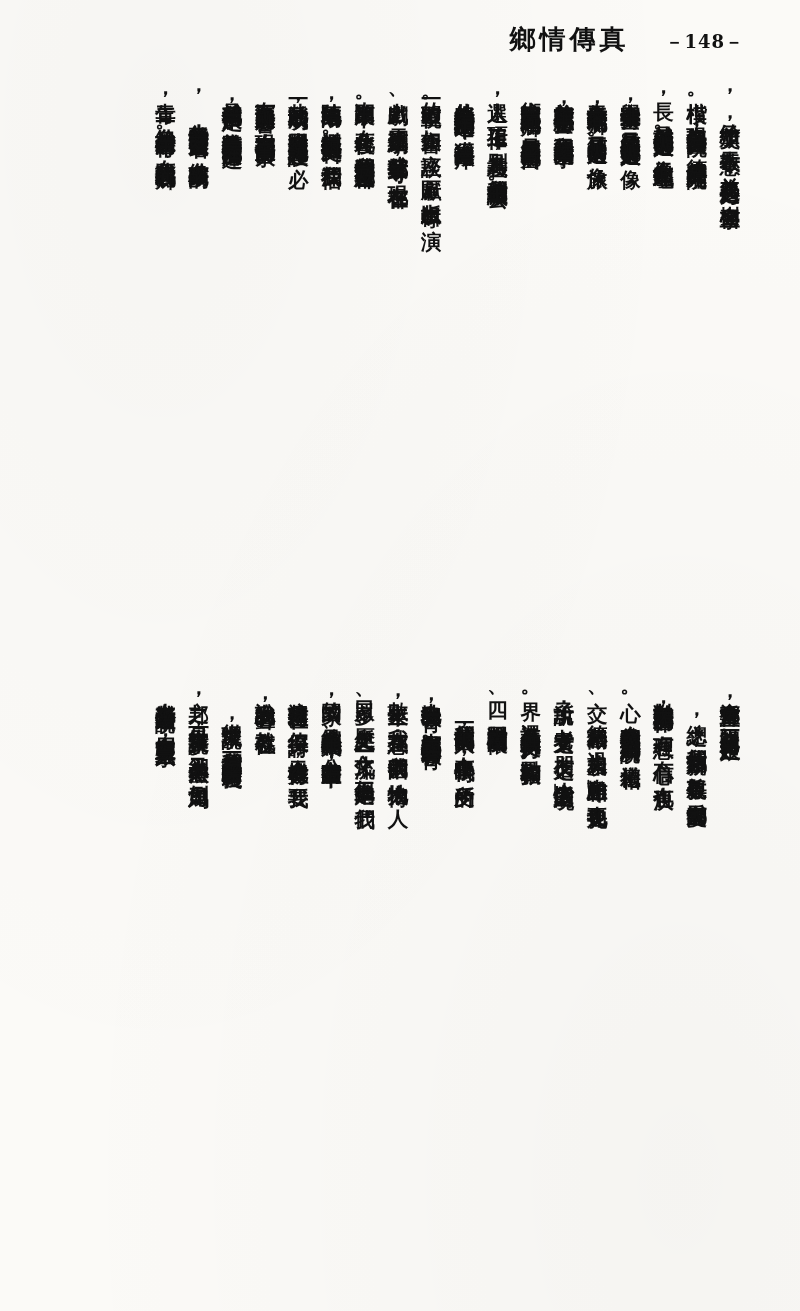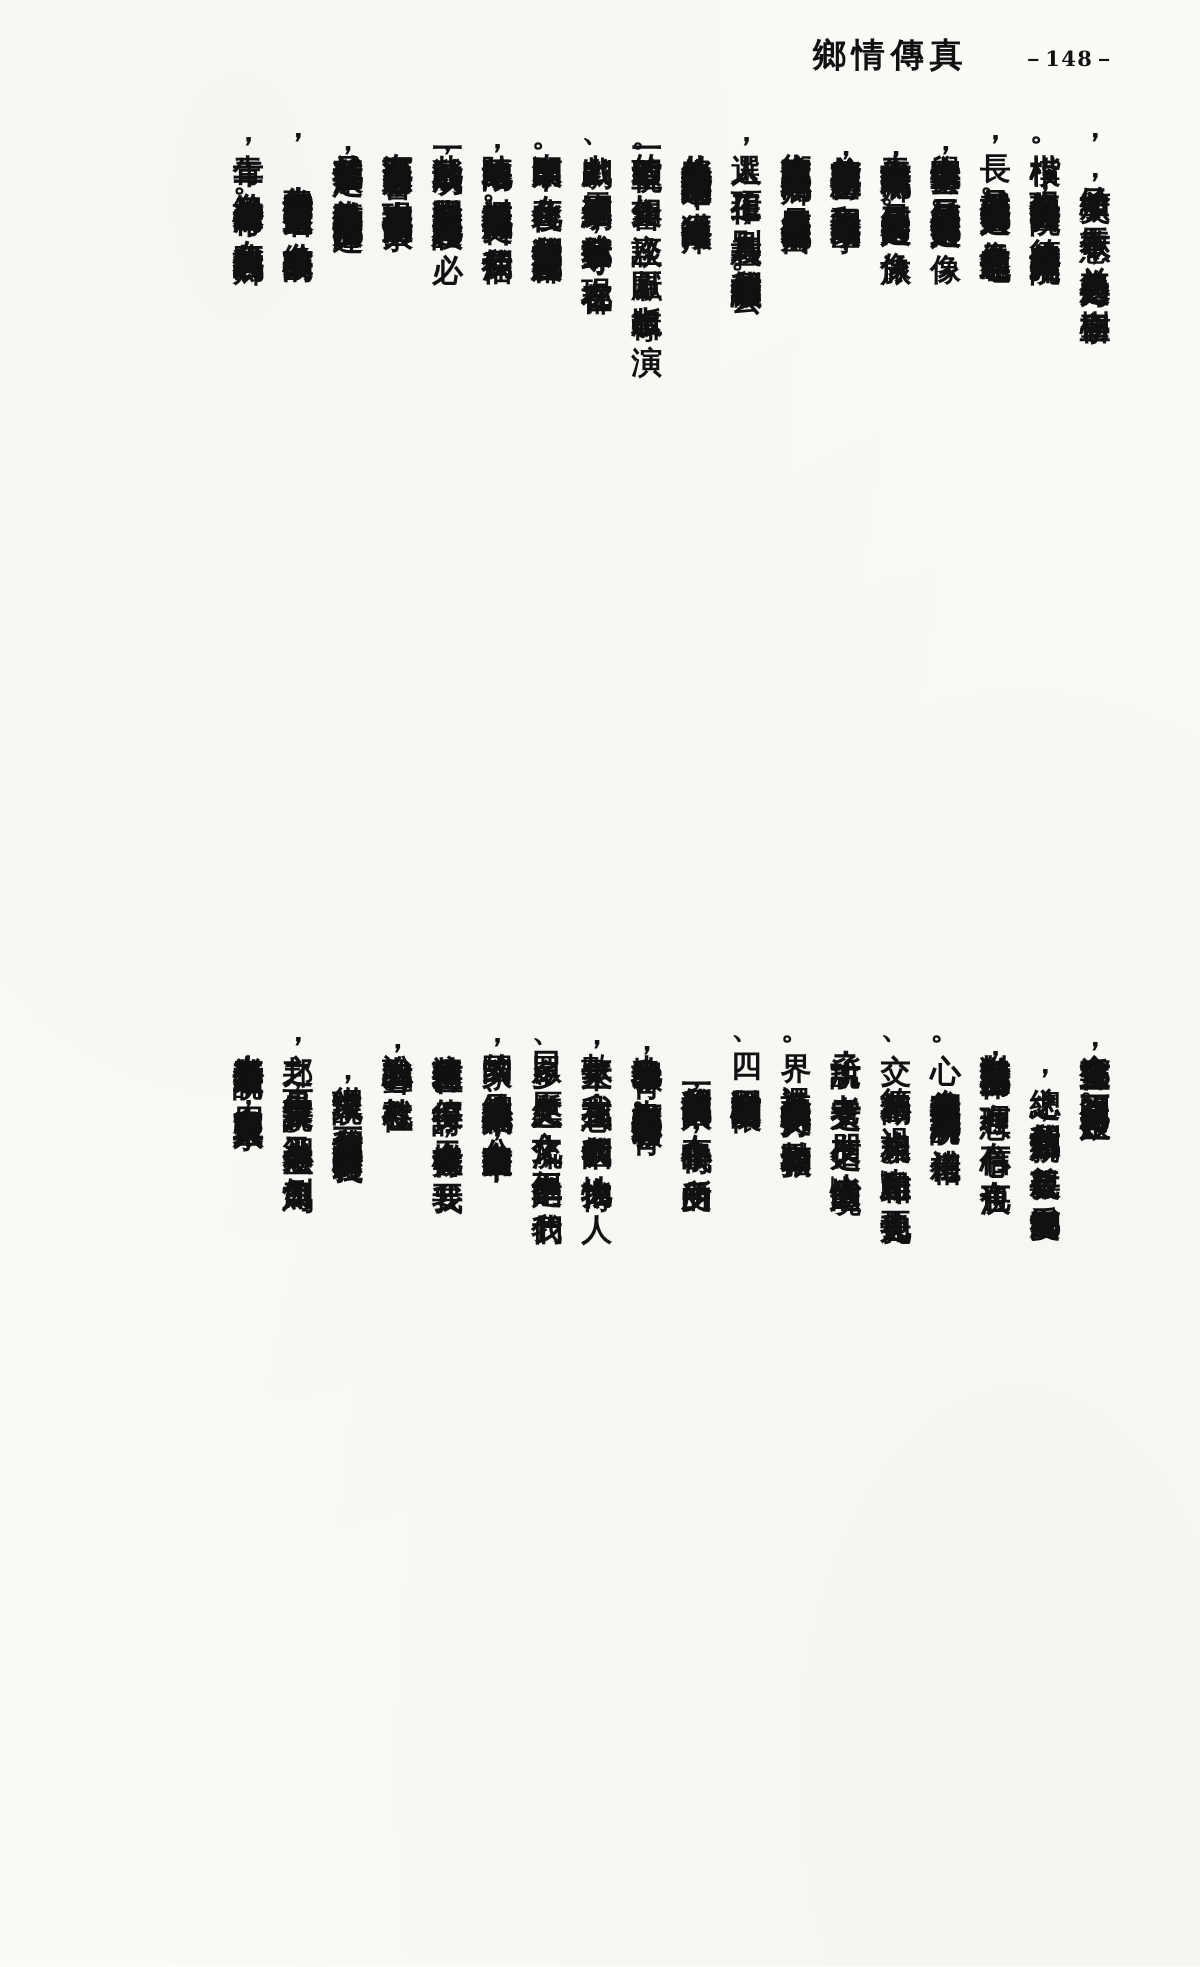--- a/index.html
+++ b/index.html
@@ -39,26 +39,26 @@
     top: 22px;
     right: 56px;
     display: flex;
     align-items: baseline;
     gap: 36px;
     font-size: 21px;
     letter-spacing: 2px;
   }
   .header .book-title {
     font-weight: 700;
-    font-size: 22px;
+    font-size: 26px;
     letter-spacing: 4px;
   }
   .header .page-number {
     font-weight: 700;
-    font-size: 14px;
+    font-size: 18px;
     letter-spacing: 1px;
   }
 
   
   .block {
     position: absolute;
     writing-mode: vertical-rl;
     text-orientation: upright;
     direction: ltr;
     font-size: 20.5px;

